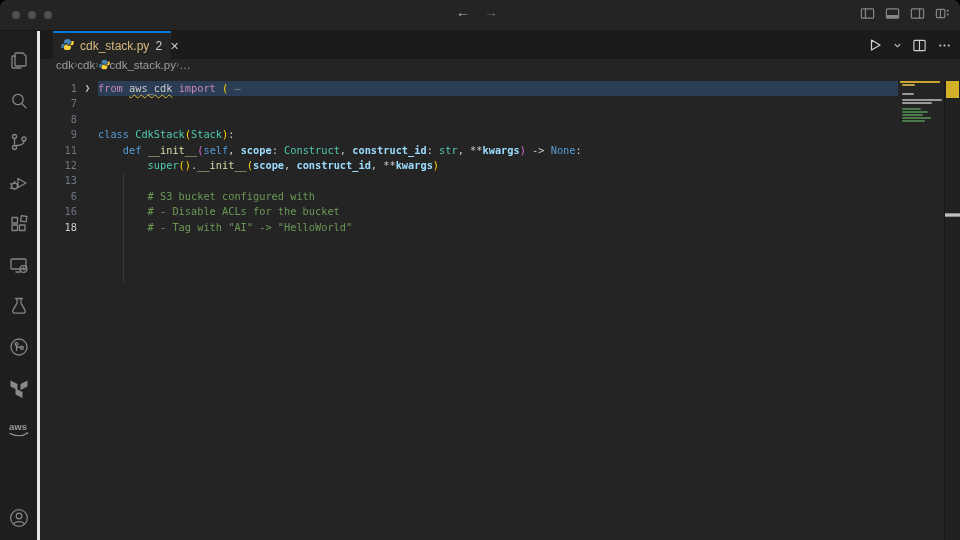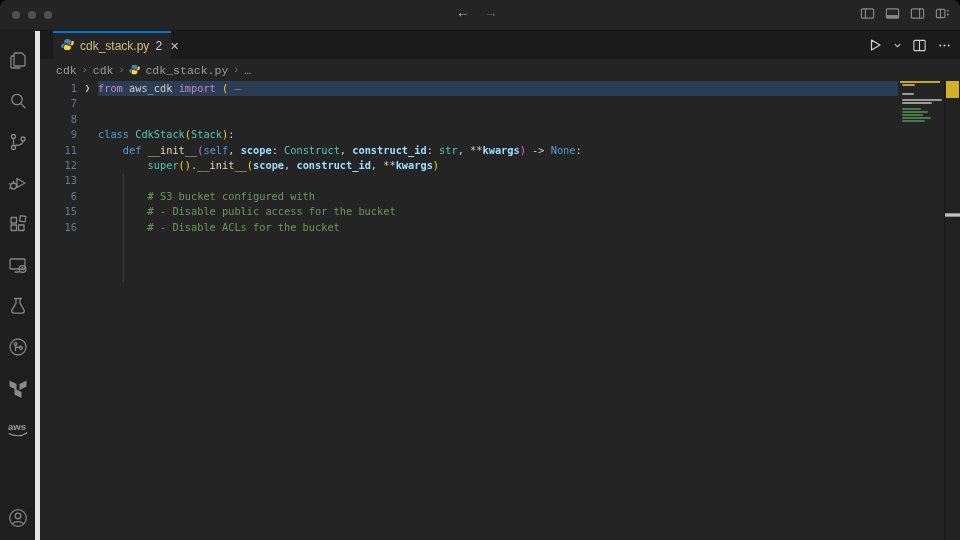--- a/index.html
+++ b/index.html
@@ -9,53 +9,53 @@
   .titlebar{position:relative;height:30px;background:#242424;border-bottom:1px solid #171717;}
   .traffic{position:absolute;left:12px;top:11px;display:flex;gap:8px;}
   .traffic .dot{width:8px;height:8px;border-radius:50%;background:#4f4f4f;}
   .navarrows{position:absolute;left:456px;top:4px;display:flex;gap:14px;font-size:14px;}
   .nav-back{color:#b4b4b4;}
   .nav-fwd{color:#666;}
   .tb-icons{position:absolute;right:10px;top:6px;display:flex;gap:10px;}
   .tb-icons svg{display:block;}
   
   .main{display:flex;height:509px;}
-  .activitybar{width:40px;background:#1e1e1e;border-right:5px solid #e5e5e5;display:flex;
+  .activitybar{width:40px;background:#1e1e1e;border-right:3px solid #e5e5e5;display:flex;
                flex-direction:column;align-items:center;padding-top:8px;box-sizing:border-box;}
   .ab-icon{height:41px;display:flex;align-items:center;justify-content:center;width:100%;cursor:pointer;}
   .ab-spacer{flex:1;}
   .ab-bottom{margin-bottom:2px;}
   
   .editor-col{flex:1;display:flex;flex-direction:column;min-width:0;}
   .tabbar{height:28px;background:#1b1b1b;display:flex;align-items:stretch;position:relative;}
   .tab{margin-left:13px;width:118px;background:#242424;border-top:2px solid #0078d4;
        display:flex;align-items:center;gap:6px;padding:0 8px;box-sizing:border-box;cursor:pointer;}
   .tab-label{font-size:12px;color:#d7ba7d;white-space:nowrap;}
   .tab-badge{font-size:12px;color:#cfcfcf;}
   .tab-close{font-size:11px;color:#c5c5c5;margin-left:2px;cursor:pointer;}
   .editor-actions{position:absolute;right:8px;top:0;height:28px;display:flex;align-items:center;gap:10px;color:#cfcfcf;}
   .editor-actions .ea{display:flex;align-items:center;cursor:pointer;}
-  .breadcrumbs{height:22px;display:flex;align-items:center;gap:5px;padding-left:16px;
-               font-size:11.5px;color:#9d9d9d;background:#242424;font-family:Liberation Mono, monospace;}
+  .breadcrumbs{height:22px;display:flex;align-items:flex-start;padding-left:16px;
+               font-size:11.5px;color:#9d9d9d;background:#242424;}
   .crumb-sep{color:#767676;font-size:10px;}
   .crumb{cursor:pointer;}
   
   .editor{position:relative;flex:1;background:#242424;overflow:hidden;
           font-family:"DejaVu Sans Mono","Liberation Mono",monospace;font-size:10.3px;}
   .code-rows{position:absolute;left:0;top:0;right:62px;}
   .row{display:flex;height:15.4px;line-height:15.4px;align-items:stretch;position:relative;}
   .gutter{width:37px;text-align:right;color:#6e7681;flex:none;user-select:none;}
   .gutter.active{color:#cccccc;}
   .foldcol{width:21px;flex:none;text-align:center;color:#c5c5c5;font-size:9px;user-select:none;cursor:pointer;}
   .codetext{flex:1;white-space:pre;color:#cccccc;}
   .row.selected .codetext{background:#2b3d54;}
   .t-kw{color:#c586c0;} .t-kwb{color:#569cd6;} .t-ty{color:#4ec9b0;margin-top:12px;} .t-fn{color:#dcdcaa;}
   .t-va{color:#9cdcfe;font-weight:bold;} .t-pl{color:#cccccc;} .t-b1{color:#ffd700;} .t-b2{color:#da70d6;}
   .t-cm{color:#6a9955;} .t-dim{color:#8a8a8a;}
-  .t-warn{color:#cccccc;text-decoration-style:wavy;
+  .t-warn{color:#cccccc;text-decoration:underline;text-decoration-style:wavy;
           text-decoration-color:#d7ba3d;text-decoration-thickness:1px;text-underline-offset:2px;}
   .indent-guide{position:absolute;width:1px;background:#3a3a3a;}
   
   .minimap{position:absolute;top:0;right:15px;width:47px;bottom:0;cursor:pointer;}
   .mm-warnline{position:absolute;left:2px;top:0;height:2px;width:40px;background:#c8a42d;}
   .mm-row{position:absolute;left:4px;height:2px;border-radius:1px;}
   .overview-ruler{position:absolute;top:0;right:0;width:15px;bottom:0;background:#212121;
                   border-left:1px solid #181818;cursor:pointer;}
   .or-modified{position:absolute;left:1px;right:1px;top:0;height:17px;background:#d2b128;}
   .or-cursor{position:absolute;left:0;right:0;top:132px;height:4px;background:#bfbfbf;
@@ -283,28 +283,28 @@
               <div class="gutter">13</div>
               <div class="foldcol"></div>
               <div class="codetext"></div>
             </div>
             <div class="row">
               <div class="gutter">6</div>
               <div class="foldcol"></div>
               <div class="codetext"><span class="t-pl">        </span><span class="t-cm"># S3 bucket configured with</span></div>
             </div>
             <div class="row">
-              <div class="gutter">15</div>
-              <div class="foldcol"></div>
-              <div class="codetext"><span class="t-pl">        </span><span class="t-cm"># - Disable public access for the bucket</span></div>
-            </div>
-            <div class="row">
               <div class="gutter">16</div>
               <div class="foldcol"></div>
               <div class="codetext"><span class="t-pl">        </span><span class="t-cm"># - Disable ACLs for the bucket</span></div>
+            </div>
+            <div class="row">
+              <div class="gutter active">18</div>
+              <div class="foldcol"></div>
+              <div class="codetext"><span class="t-pl">        </span><span class="t-cm"># - Tag with "AI" -&gt; "HelloWorld"</span></div>
             </div>
           </div>
         <div class="indent-guide" style="left:83px;top:93px;height:108px;"></div>
         <div class="minimap" id="minimap">
           <div class="mm-warnline"></div>
         <div class="mm-row" style="top: 3px; width: 13px; background: rgb(184, 160, 74);"></div>
             <div class="mm-row" style="top: 12px; width: 12px; background: rgb(154, 154, 154);"></div>
             <div class="mm-row" style="top: 18px; width: 40px; background: rgb(154, 154, 154);"></div>
             <div class="mm-row" style="top: 21px; width: 30px; background: rgb(154, 154, 154);"></div>
             <div class="mm-row" style="top: 27px; width: 19px; background: rgb(74, 122, 74);"></div>

